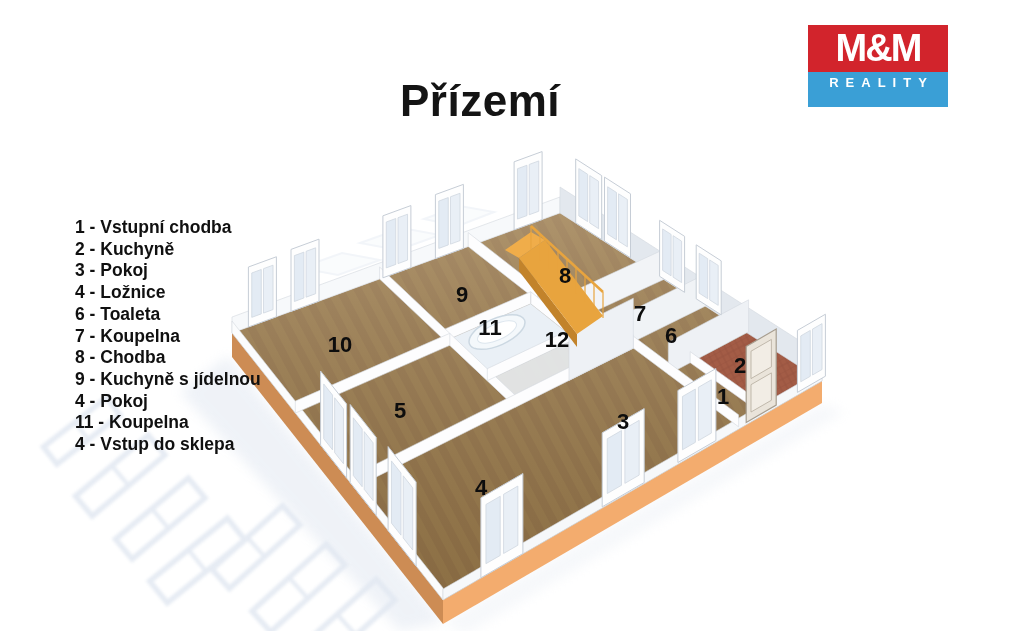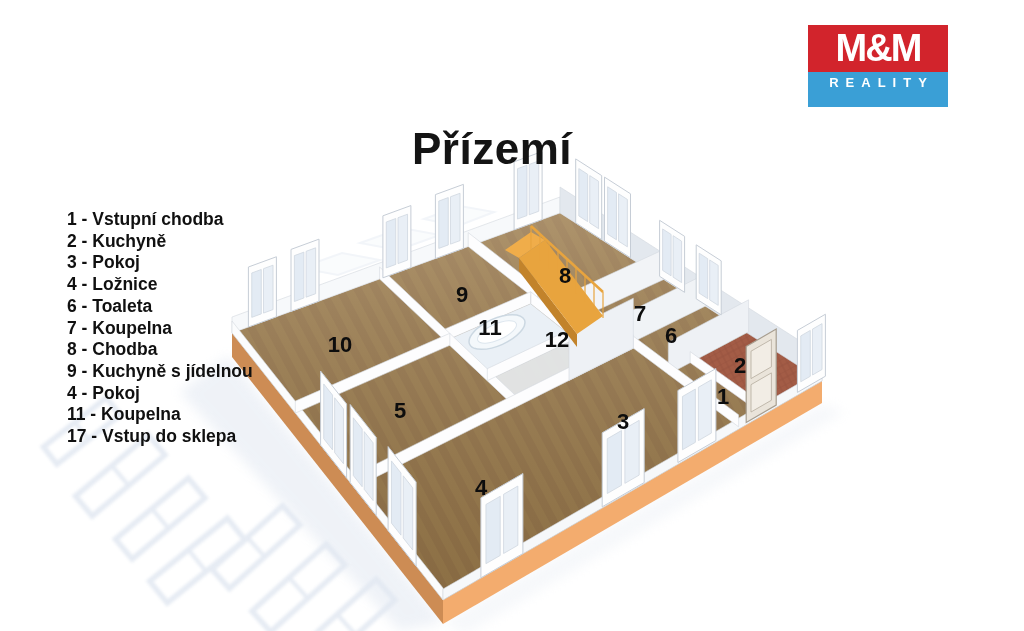--- a/index.html
+++ b/index.html
@@ -1,25 +1,25 @@
 <!DOCTYPE html>
 <html style="--wood: #9c7c4c; --woodDark: #846540; --tile: #a35c46; --plinth: #f3ac6e; --plinthDark: #cd8c54; --stairs: #e8a43e; --stairsDark: #c2832b; --wall: #fdfdfe; --wallShade: #e3e8ee; --shadow: #c5d1e4; --logoRed: #d2242c; --logoBlue: #3a9fd6;"><head>
 <meta charset="utf-8">
 <style>
   html,body{margin:0;padding:0;background:#ffffff;}
   body{width:1024px;height:631px;overflow:hidden;font-family:"Liberation Sans",sans-serif;position:relative;}
   .stage{position:absolute;inset:0;width:1024px;height:631px;}
-  .title{position:absolute;top:76px;left:12px;width:960px;text-align:center;
-         font-size:44px;font-weight:bold;color:#141414;letter-spacing:.5px;margin-top:48px;}
+  .title{position:absolute;top:76px;left:0;width:960px;text-align:center;
+         font-size:44px;font-weight:bold;color:#141414;letter-spacing:.5px;}
   .logo{position:absolute;left:808px;top:25px;width:140px;}
   .logo .red{background:var(--logoRed);height:47px;color:#fff;font-weight:bold;
              font-size:38px;line-height:46px;text-align:center;letter-spacing:-2px;}
   .logo .blue{background:var(--logoBlue);height:35px;color:#fff;font-weight:bold;
               font-size:13px;line-height:21px;text-align:center;letter-spacing:7px;text-indent:7px;}
-  .legend{position:absolute;left:63px;top:205px;list-style:none;margin:4px;padding:0;}
+  .legend{position:absolute;left:63px;top:205px;list-style:none;margin:12px;padding:0;}
   .legend li{font-size:17.5px;font-weight:bold;color:#101010;line-height:21.7px;white-space:nowrap;}
   svg text.roomnum{font-family:"Liberation Sans",sans-serif;font-weight:bold;font-size:22px;fill:#0d0d0d;}
 </style>
 </head>
 <body>
 
 <div class="stage">
 
   <div class="title">Přízemí</div>
 
@@ -32,21 +32,21 @@
     <li>1 - Vstupní chodba</li>
     <li>2 - Kuchyně</li>
     <li>3 - Pokoj</li>
     <li>4 - Ložnice</li>
     <li>6 - Toaleta</li>
     <li>7 - Koupelna</li>
     <li>8 - Chodba</li>
     <li>9 - Kuchyně s jídelnou</li>
     <li>4 - Pokoj</li>
     <li>11 - Koupelna</li>
-    <li>17 - Vstup do sklepa</li>
+    <li>4 - Vstup do sklepa</li>
   </ul>
 
   <svg width="1024" height="631" viewBox="0 0 1024 631">
     <defs>
       <filter id="blur6" x="-40%" y="-40%" width="180%" height="180%">
           <feGaussianBlur stdDeviation="6"></feGaussianBlur>
         </filter>
       <filter id="blur2" x="-40%" y="-40%" width="180%" height="180%">
           <feGaussianBlur stdDeviation="1.6"></feGaussianBlur>
         </filter>

